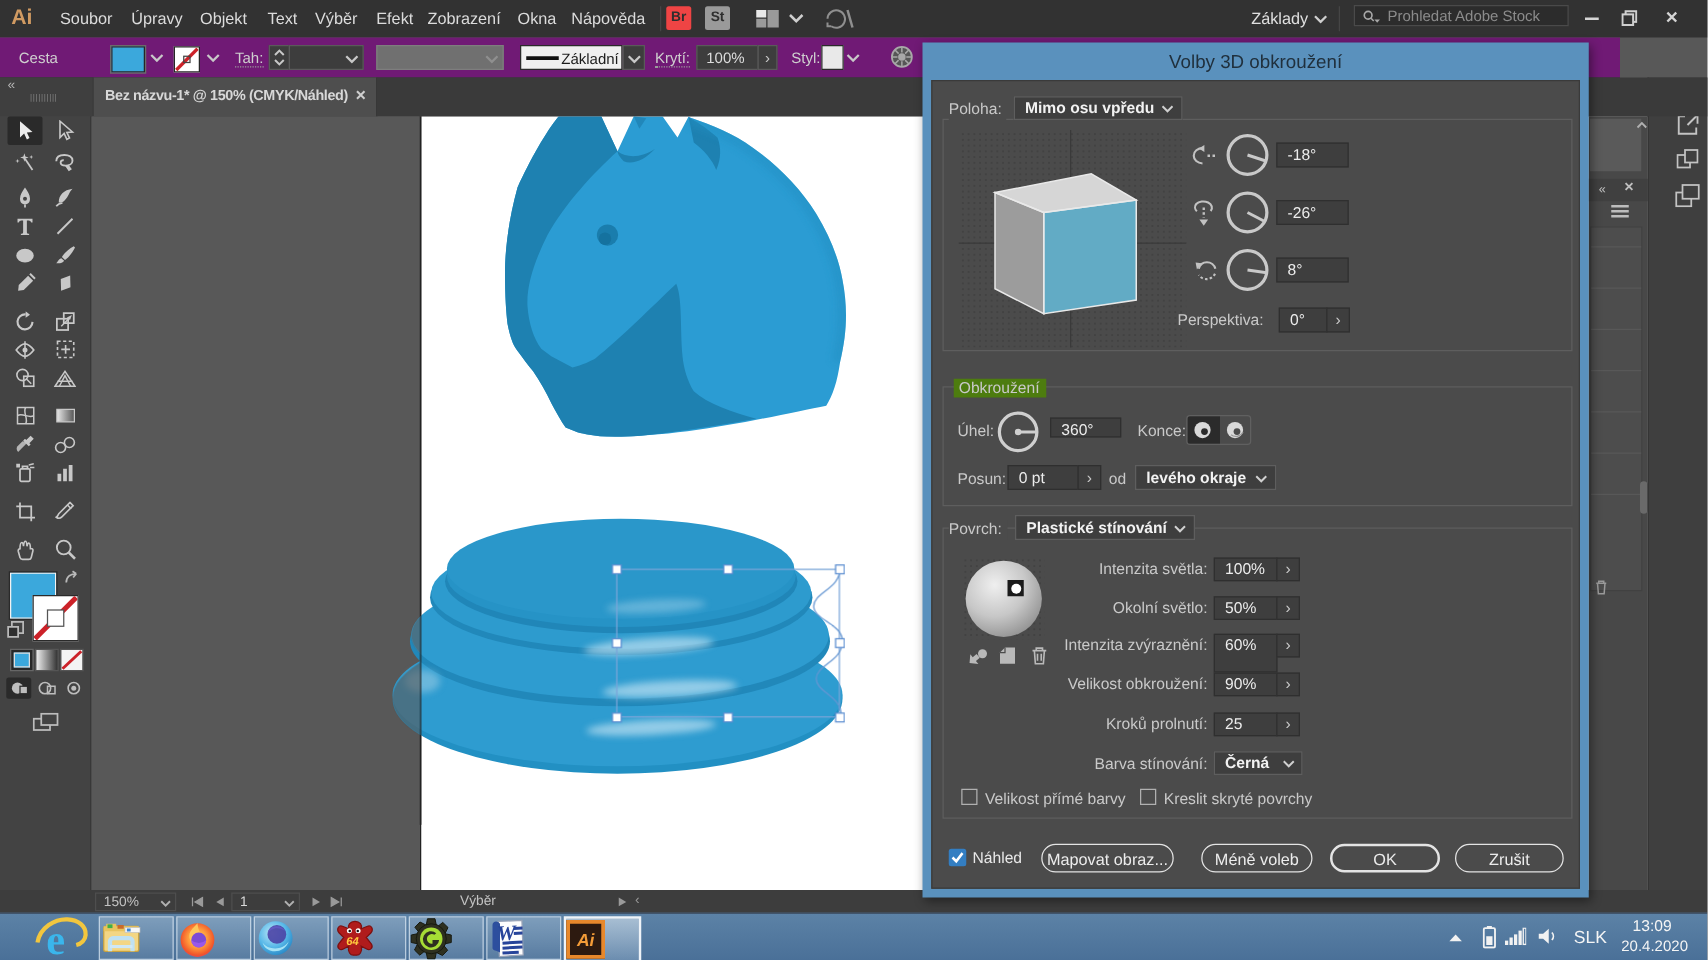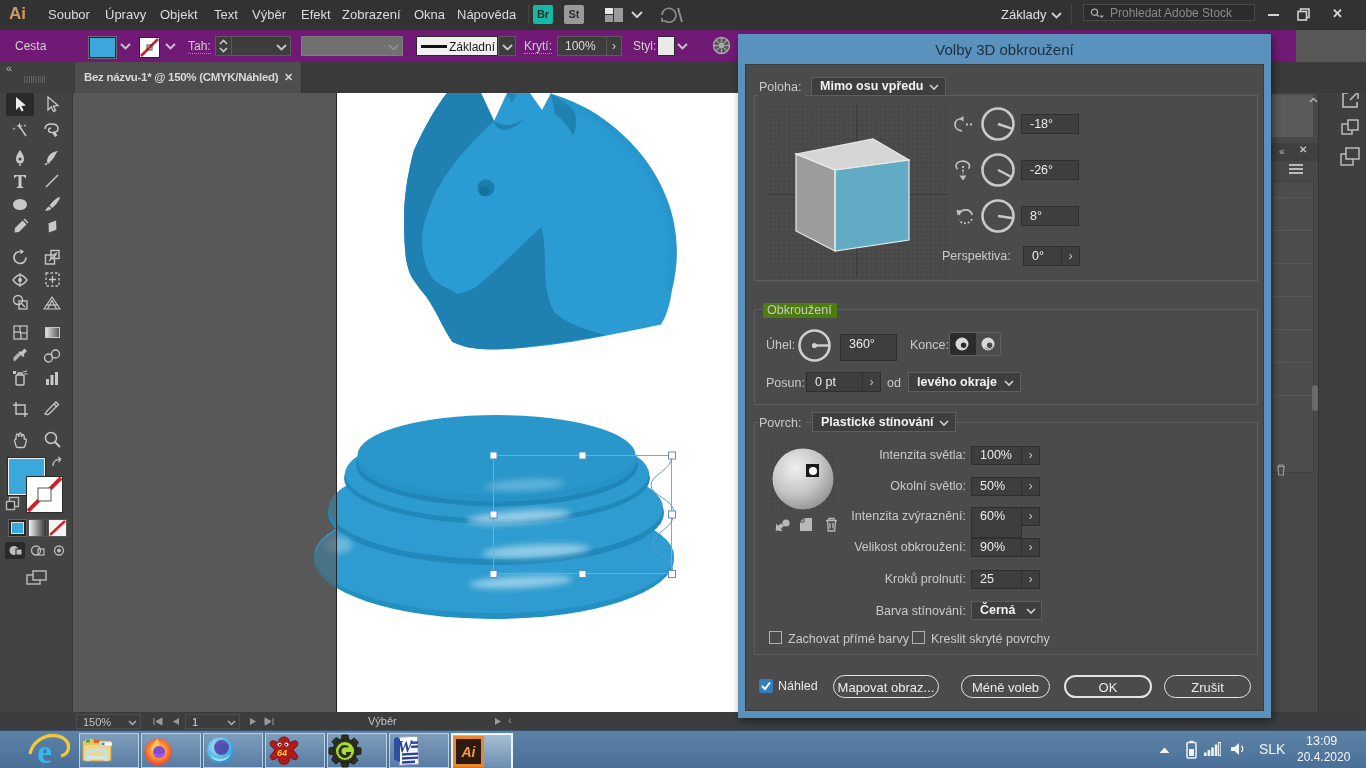--- a/index.html
+++ b/index.html
@@ -434,21 +434,21 @@
     <span class="mi" style="left:48px">Soubor</span>
     <span class="mi" style="left:105px">Úpravy</span>
     <span class="mi" style="left:160px">Objekt</span>
     <span class="mi" style="left:214px">Text</span>
     <span class="mi" style="left:252px">Výběr</span>
     <span class="mi" style="left:301px">Efekt</span>
     <span class="mi" style="left:342px">Zobrazení</span>
     <span class="mi" style="left:414px">Okna</span>
     <span class="mi" style="left:457px">Nápověda</span>
     <div style="position:absolute;left:528px;top:5px;width:1px;height:20px;background:#454545;"></div>
-    <div class="sqicon" style="left:533px;background:#14b8a6;">Br</div>
+    <div class="sqicon" style="left:533px;background:#ef4444;">Br</div>
     <div class="sqicon" style="left:564px;background:#9a9a9a;">St</div>
     <svg style="position:absolute;left:604px;top:6px" width="20" height="18" viewBox="0 0 20 18">
       <rect x="1" y="2" width="8" height="6" fill="#e8e8e8"></rect>
       <rect x="10" y="2" width="9" height="14" fill="#9a9a9a"></rect>
       <rect x="1" y="9" width="8" height="7" fill="#9a9a9a"></rect>
     </svg>
     <svg style="position:absolute;left:631px;top:11px" width="12" height="8" viewBox="0 0 12 8">
       <path d="M1 1 L6 6 L11 1" stroke="#cecece" stroke-width="2" fill="none"></path>
     </svg>
     <svg style="position:absolute;left:658px;top:5px" width="26" height="20" viewBox="0 0 26 20">
@@ -649,21 +649,21 @@
       <div class="dval" style="left:315px;top:181px;width:19px;height:20px;padding-left:0;text-align:center;line-height:18px;color:#c9c9c9;">›</div>
 
       <div class="gbox" style="left:8px;top:244px;width:502px;height:94px;"></div>
       <div class="dlab" style="left:17px;top:238px;background:#4d7c0f;padding:0 5px 1px 4px;">Obkroužení</div>
       <div class="dlab" style="left:20px;top:273px;">Úhel:</div>
       <svg style="position:absolute;left:51px;top:263px" width="35" height="35" viewBox="0 0 35 35">
         <circle cx="17.5" cy="17.5" r="15" stroke="#cfcfcf" stroke-width="2.6" fill="none"></circle>
         <path d="M17.5 17.5 H32.5" stroke="#cfcfcf" stroke-width="2.4"></path>
         <circle cx="17.5" cy="17.5" r="2.6" fill="#cfcfcf"></circle>
       </svg>
-      <div class="dval" style="left:94px;top:269px;width:57px;height:27px;line-height:18px;">360°</div>
+      <div class="dval" style="left:94px;top:269px;width:57px;height:16px;line-height:18px;">360°</div>
       <div class="dlab" style="left:164px;top:273px;">Konce:</div>
       <div style="position:absolute;left:203px;top:267px;width:52px;height:24px;border:1px solid #606060;border-radius:3px;box-sizing:border-box;overflow:hidden;">
         <div style="position:absolute;left:0;top:0;width:26px;height:22px;background:#2b2b2b;"></div>
         <svg style="position:absolute;left:4px;top:3px" width="17" height="16" viewBox="0 0 17 16">
           <circle cx="8" cy="8" r="6.5" fill="#d9d9d9"></circle>
           <circle cx="9.6" cy="9.2" r="2.7" fill="#2b2b2b"></circle>
         </svg>
         <svg style="position:absolute;left:30px;top:3px" width="17" height="16" viewBox="0 0 17 16">
           <circle cx="8" cy="8" r="6.5" fill="#d9d9d9"></circle>
           <circle cx="9.6" cy="9.2" r="2.7" fill="#4b4b4b"></circle>
@@ -731,21 +731,21 @@
       <div class="dlab" style="left:80px;top:507px;width:140px;text-align:right;">Kroků prolnutí:</div>
       <div class="dval" style="left:225px;top:505px;width:51px;height:19px;line-height:17px;">25</div>
       <div class="dval" style="left:275px;top:505px;width:19px;height:19px;padding-left:0;text-align:center;line-height:17px;color:#c9c9c9;">›</div>
       <div class="dlab" style="left:80px;top:539px;width:140px;text-align:right;">Barva stínování:</div>
       <div class="dval" style="left:225px;top:536px;width:71px;height:19px;border-color:#5e5e5e;font-weight:bold;color:#f2f2f2;line-height:17px;">Černá
         <svg style="position:absolute;right:5px;top:6px" width="10" height="7" viewBox="0 0 10 7">
           <path d="M1 1 L5 5 L9 1" stroke="#d0d0d0" stroke-width="1.6" fill="none"></path>
         </svg>
       </div>
       <div style="position:absolute;left:23px;top:566px;width:13px;height:13px;border:1px solid #b0b0b0;box-sizing:border-box;"></div>
-      <div class="dlab" style="left:42px;top:567px;font-size:12.5px;">Zachovat přímé barvy</div>
+      <div class="dlab" style="left:42px;top:567px;font-size:12.5px;">Velikost přímé barvy</div>
       <div style="position:absolute;left:166px;top:566px;width:13px;height:13px;border:1px solid #b0b0b0;box-sizing:border-box;"></div>
       <div class="dlab" style="left:185px;top:567px;font-size:12.5px;">Kreslit skryté povrchy</div>
 
       <div style="position:absolute;left:13px;top:614px;width:14px;height:14px;background:#337ec2;border-radius:2px;">
         <svg width="14" height="14" viewBox="0 0 14 14">
           <path d="M3 7 L6 10 L11 3.5" stroke="#fff" stroke-width="2" fill="none"></path>
         </svg>
       </div>
       <div class="dlab" style="left:32px;top:614px;color:#e8e8e8;">Náhled</div>
       <div class="pillbtn" style="left:87px;top:610px;width:106px;">Mapovat obraz...</div>

